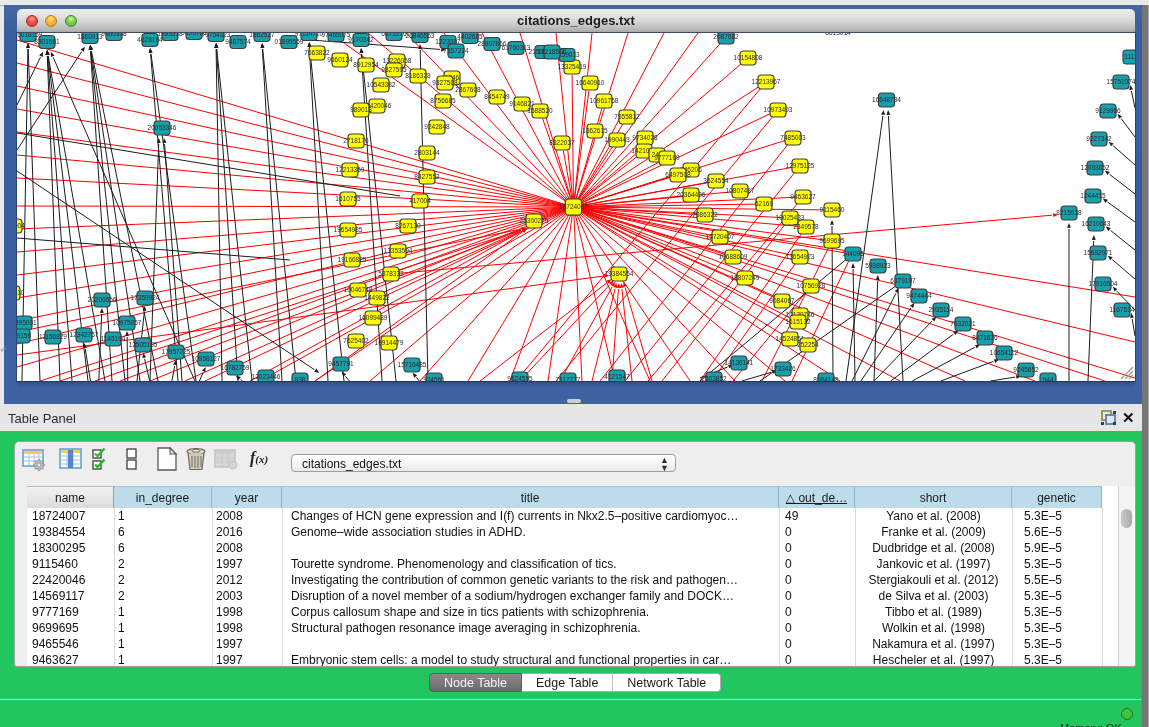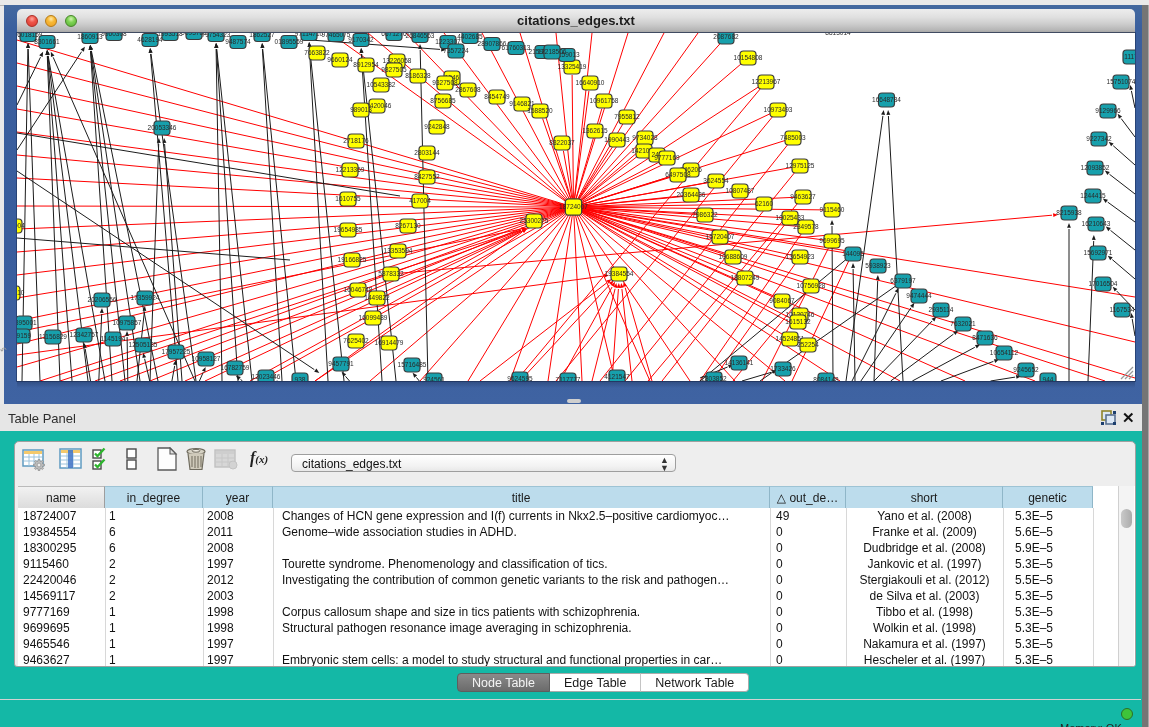--- a/index.html
+++ b/index.html
@@ -28,39 +28,39 @@
 #tl-yel { left:28px; background:radial-gradient(circle at 50% 30%, #ffe9a8 0%, #f7b835 40%, #eda024 100%); border:1px solid #b67b17; }
 #tl-grn { left:48px; background:radial-gradient(circle at 50% 30%, #d2f2b0 0%, #7ed354 40%, #57ae35 100%); border:1px solid #47852a; }
 
 
 #canvas { position:absolute; left:17px; top:33px; width:1118px; height:348px; background:#ffffff; }
 
 
 #leftcurl { position:absolute; left:0px; top:346px; width:5px; height:10px; color:#9a9a9a; font-size:8px; }
 
 
-#tp { position:absolute; left:0; top:404px; width:1145px; height:323px; background:#14b8a6; }
+#tp { position:absolute; left:0; top:404px; width:1145px; height:323px; background:#22c55e; }
 #tp-head { position:absolute; left:0; top:0; width:100%; height:27px; background:#e6e6e6; }
 #tp-head .lbl { position:absolute; left:8px; top:7px; font-size:13px; color:#2e2e2e; }
 #tp-x { position:absolute; left:1122px; top:5px; font-size:15px; font-weight:bold; color:#111; }
 
 #panel { position:absolute; left:14px; top:37px; width:1122px; height:226px;
   background:#eeeeee; border:1px solid #a0a0a0; border-radius:5px 5px 3px 3px; overflow:hidden; }
 
 #toolbar { position:absolute; left:0; top:0; width:100%; height:44px; }
 .ticon { position:absolute; top:5px; }
 
 #combo { position:absolute; left:276px; top:12px; width:385px; height:18px;
   background:linear-gradient(180deg,#ffffff 0%,#f2f2f2 70%,#e8e8e8 100%);
   border:1px solid #9e9e9e; border-radius:4px; font-size:12px; color:#111;
   padding:2px 0 0 10px; }
 #combo .arr { position:absolute; right:6px; top:1px; font-size:9px; color:#333; line-height:8px; }
 
 
-#table { position:absolute; left:3px; top:44px; width:1117px; height:182px; background:#fff; overflow:hidden; }
+#table { position:absolute; left:12px; top:44px; width:1117px; height:182px; background:#fff; overflow:hidden; }
 .th { position:absolute; top:0; height:22px; font-size:12px; color:#1a1a1a;
   text-align:center; padding-top:4px; background:#bcdcec;
   border-right:1px solid #8fb6c8; border-top:1px solid #9dc3d4; }
 .tr { position:relative; height:16px; width:1075px; font-size:12px; color:#111; white-space:nowrap; }
 .c { position:absolute; top:0.5px; overflow:hidden; }
 .c-name { left:5px;  width:80px; }
 .c-deg  { left:91px; width:92px; }
 .c-year { left:189px; width:64px; }
 .c-title{ left:264px; width:486px; }
 .c-out  { left:758px; width:68px; }
@@ -73,21 +73,21 @@
 #vscroll { position:absolute; left:1103px; top:44px; width:16px; height:182px; background:#f4f4f4; border-left:1px solid #d0d0d0; }
 #vthumb { position:absolute; left:2px; top:23px; width:11px; height:19px; background:linear-gradient(90deg,#c9c9c9,#ababab); border-radius:6px; }
 
 
 #segs { position:absolute; left:429px; top:269px; height:19px; display:flex;
   font-size:12.5px; }
 .seg { height:19px; padding:2px 14px 0 14px; background:#ffffff; color:#1a1a1a;
   border-top:1px solid #ababab; border-bottom:1px solid #ababab; border-right:1px solid #c4c4c4; }
 .seg.first { border-left:1px solid #ababab; border-radius:4px 0 0 4px; }
 .seg.last { border-right:1px solid #ababab; border-radius:0 4px 4px 0;text-align:center; }
-.seg.sel { background:linear-gradient(180deg,#8a8a8a,#6b6b6b); color:#f4f4f4; border-color:#5e5e5e;margin-left:28px; }
+.seg.sel { background:linear-gradient(180deg,#8a8a8a,#6b6b6b); color:#f4f4f4; border-color:#5e5e5e; }
 
 #statusline { position:absolute; left:0; top:295px; width:1141px; height:1px; background:#d2d2d2; }
 #memok { position:absolute; left:1060px; top:318px; font-size:11px; color:#222;text-align:right; }
 #memdot { position:absolute; left:1121px; top:304px; width:12px; height:12px; border-radius:50%;
   background:#3ec43a; border:1.5px solid #2c6e28; }
 </style></head>
 <body>
 <div id="stage">
   <div id="topstrip"></div>
   <div id="desktop"></div>
@@ -795,37 +795,37 @@
           <circle cx="19" cy="18" r="4" fill="#b3b3b3" stroke="#909090"></circle>
         </svg>
         <div class="ticon" style="left:235px;top:7px;font-size:16px;font-style:italic;font-weight:bold;color:#1f1f1f;font-family:'Liberation Serif',serif">f<span style="font-size:11px">(x)</span></div>
         <div id="combo">citations_edges.txt<div class="arr">▲<br>▼</div></div>
       </div>
       <div id="table">
         <div class="th" style="left:0;width:87px;background:linear-gradient(180deg,#f2f2f2,#dcdcdc);border-right:1px solid #9e9e9e;border-top:1px solid #bbb;">name</div>
         <div class="th" style="left:87px;width:98px;">in_degree</div>
         <div class="th" style="left:185px;width:70px;">year</div>
         <div class="th" style="left:255px;width:497px;">title</div>
-        <div class="th" style="left:752px;width:76px;">△ out_de…</div>
+        <div class="th" style="left:752px;width:76px;text-decoration:underline;">△ out_de…</div>
         <div class="th" style="left:828px;width:157px;">short</div>
         <div class="th" style="left:985px;width:90px;">genetic</div>
         <div id="rows">
 <div class="tr">
               <div class="c c-name">18724007</div>
               <div class="c c-deg">1</div>
               <div class="c c-year">2008</div>
               <div class="c c-title">Changes of HCN gene expression and I(f) currents in Nkx2.5–positive cardiomyoc…</div>
               <div class="c c-out">49</div>
               <div class="c c-short">Yano et al. (2008)</div>
               <div class="c c-pr">5.3E–5</div>
             </div>
 <div class="tr">
               <div class="c c-name">19384554</div>
               <div class="c c-deg">6</div>
-              <div class="c c-year">2011</div>
+              <div class="c c-year">2016</div>
               <div class="c c-title">Genome–wide association studies in ADHD.</div>
               <div class="c c-out">0</div>
               <div class="c c-short">Franke et al. (2009)</div>
               <div class="c c-pr">5.6E–5</div>
             </div>
 <div class="tr">
               <div class="c c-name">18300295</div>
               <div class="c c-deg">6</div>
               <div class="c c-year">2008</div>
               <div class="c c-out">0</div>
@@ -847,31 +847,32 @@
               <div class="c c-year">2012</div>
               <div class="c c-title">Investigating the contribution of common genetic variants to the risk and pathogen…</div>
               <div class="c c-out">0</div>
               <div class="c c-short">Stergiakouli et al. (2012)</div>
               <div class="c c-pr">5.5E–5</div>
             </div>
 <div class="tr">
               <div class="c c-name">14569117</div>
               <div class="c c-deg">2</div>
               <div class="c c-year">2003</div>
+              <div class="c c-title">Disruption of a novel member of a sodium/hydrogen exchanger family and DOCK…</div>
               <div class="c c-out">0</div>
               <div class="c c-short">de Silva et al. (2003)</div>
               <div class="c c-pr">5.3E–5</div>
             </div>
 <div class="tr">
               <div class="c c-name">9777169</div>
               <div class="c c-deg">1</div>
               <div class="c c-year">1998</div>
               <div class="c c-title">Corpus callosum shape and size in tics patients with schizophrenia.</div>
               <div class="c c-out">0</div>
-              <div class="c c-short">Tibbo et al. (1998)</div>
+              <div class="c c-short">Tibbo et al. (1989)</div>
               <div class="c c-pr">5.3E–5</div>
             </div>
 <div class="tr">
               <div class="c c-name">9699695</div>
               <div class="c c-deg">1</div>
               <div class="c c-year">1998</div>
               <div class="c c-title">Structural pathogen resonance image averaging in schizophrenia.</div>
               <div class="c c-out">0</div>
               <div class="c c-short">Wolkin et al. (1998)</div>
               <div class="c c-pr">5.3E–5</div>

